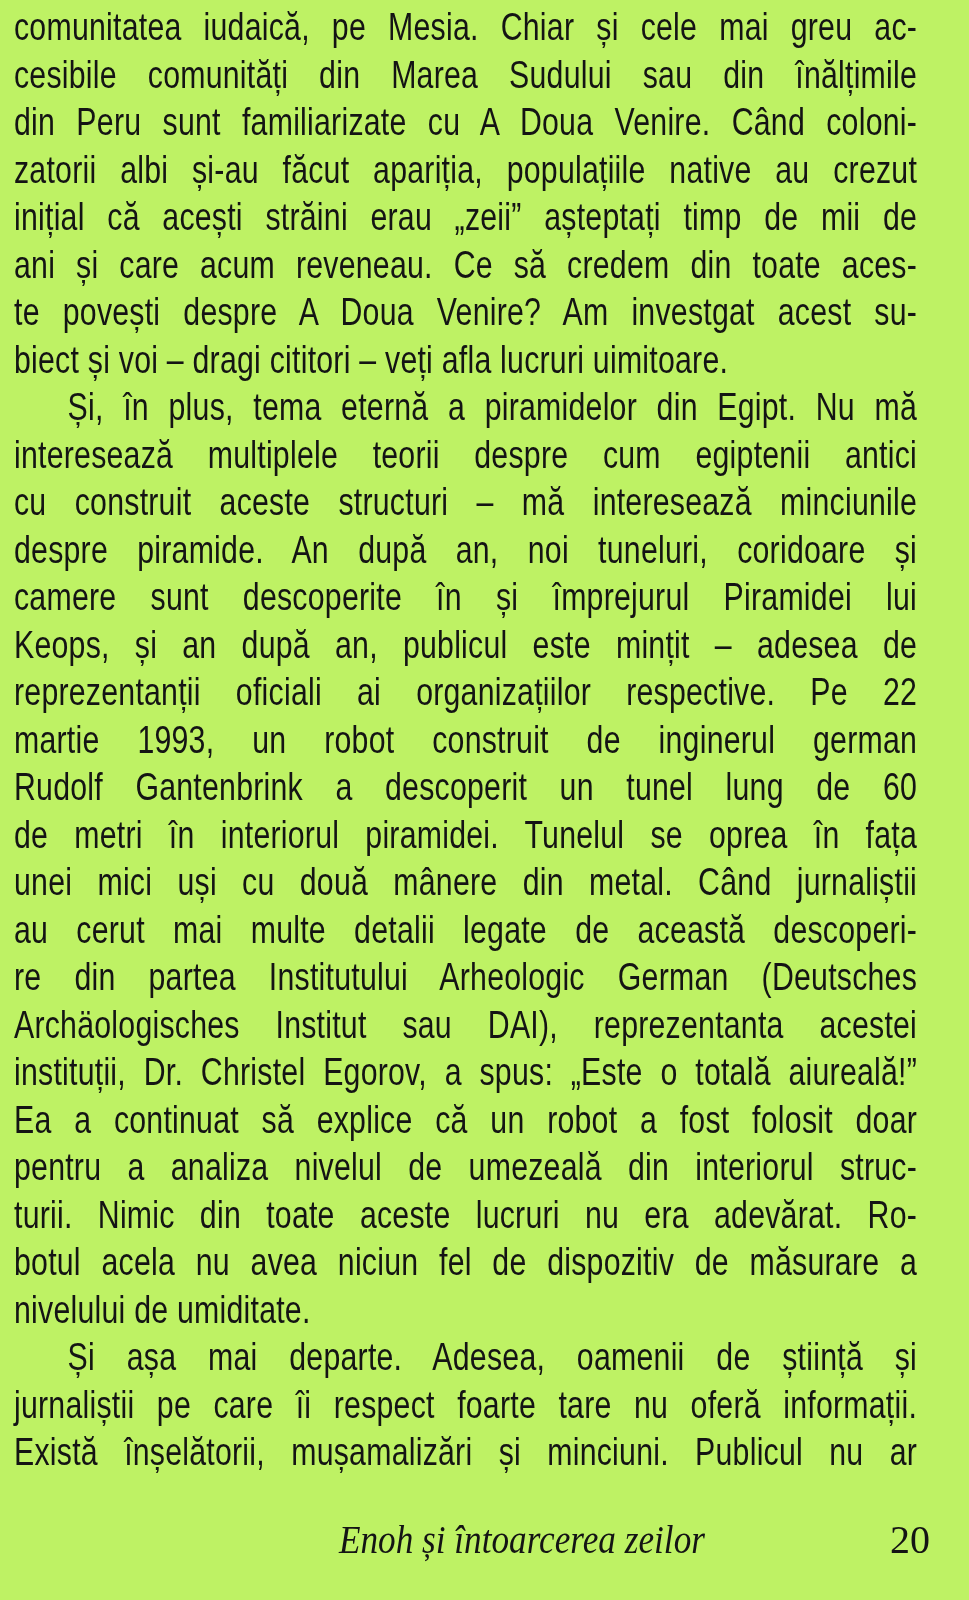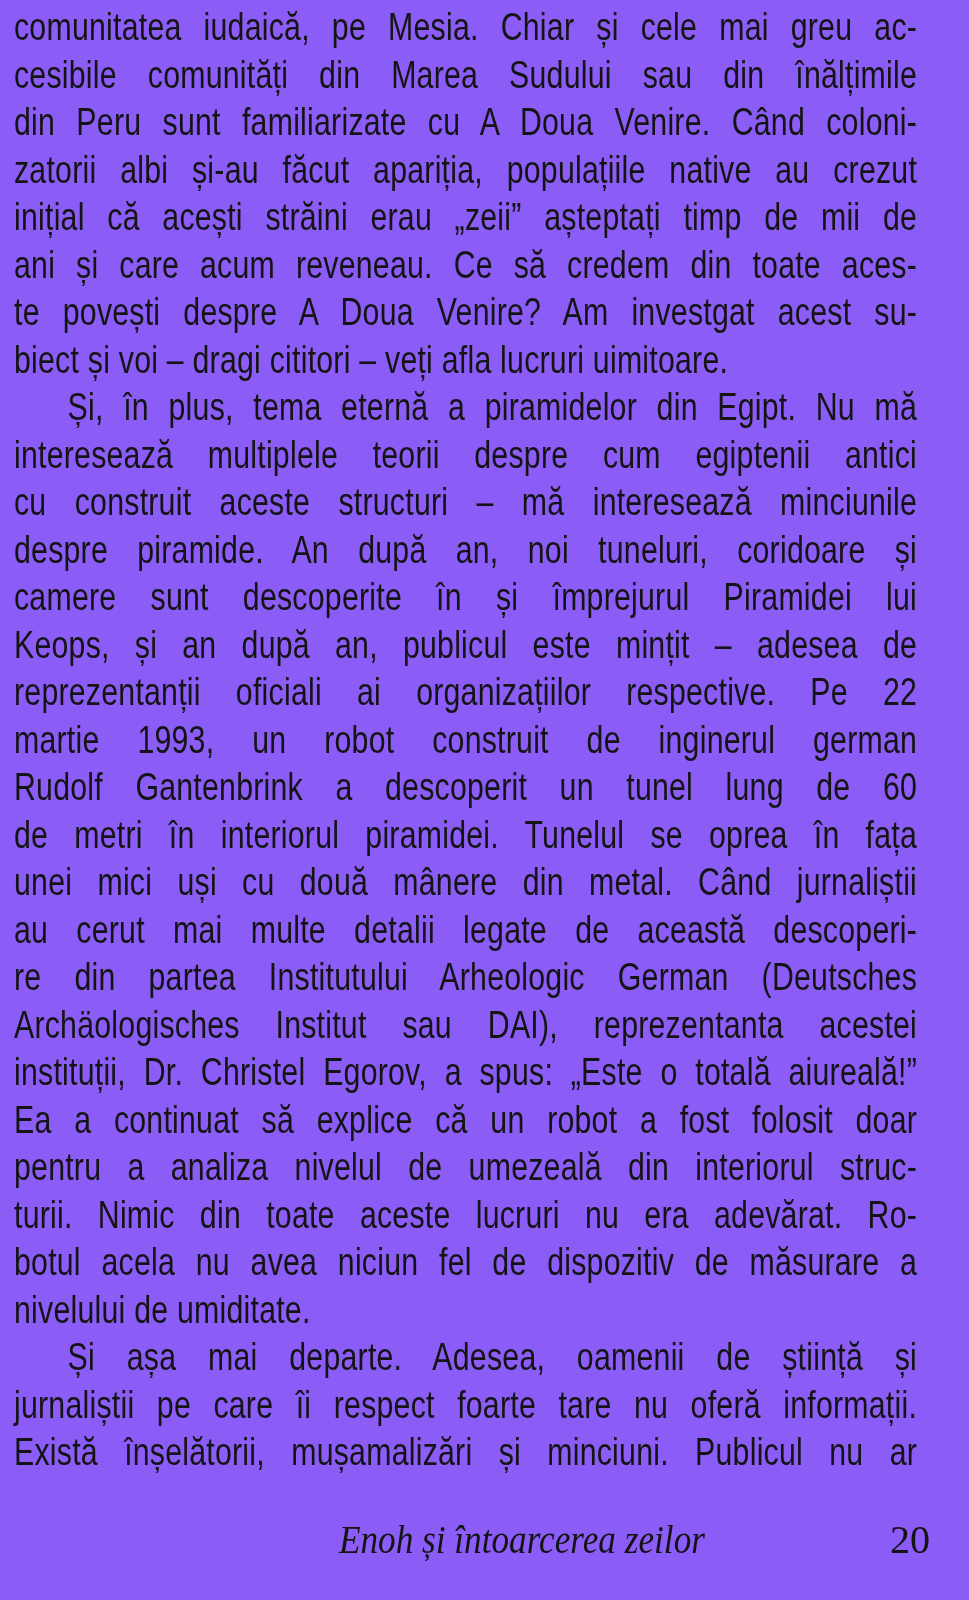--- a/index.html
+++ b/index.html
@@ -4,21 +4,21 @@
 <style>
   html, body {
     margin: 0;
     padding: 0;
     background: #ffffff;
   }
   .page {
     position: relative;
     width: 969px;
     height: 1600px;
-    background: #8b5cf6;
+    background: #bef264;
     color: #141414;
     overflow: hidden;
     font-family: "Liberation Sans", sans-serif;
   }
   .text-block {
     position: absolute;
     left: 14px;
     top: 3px;
     width: 903px;
   }

